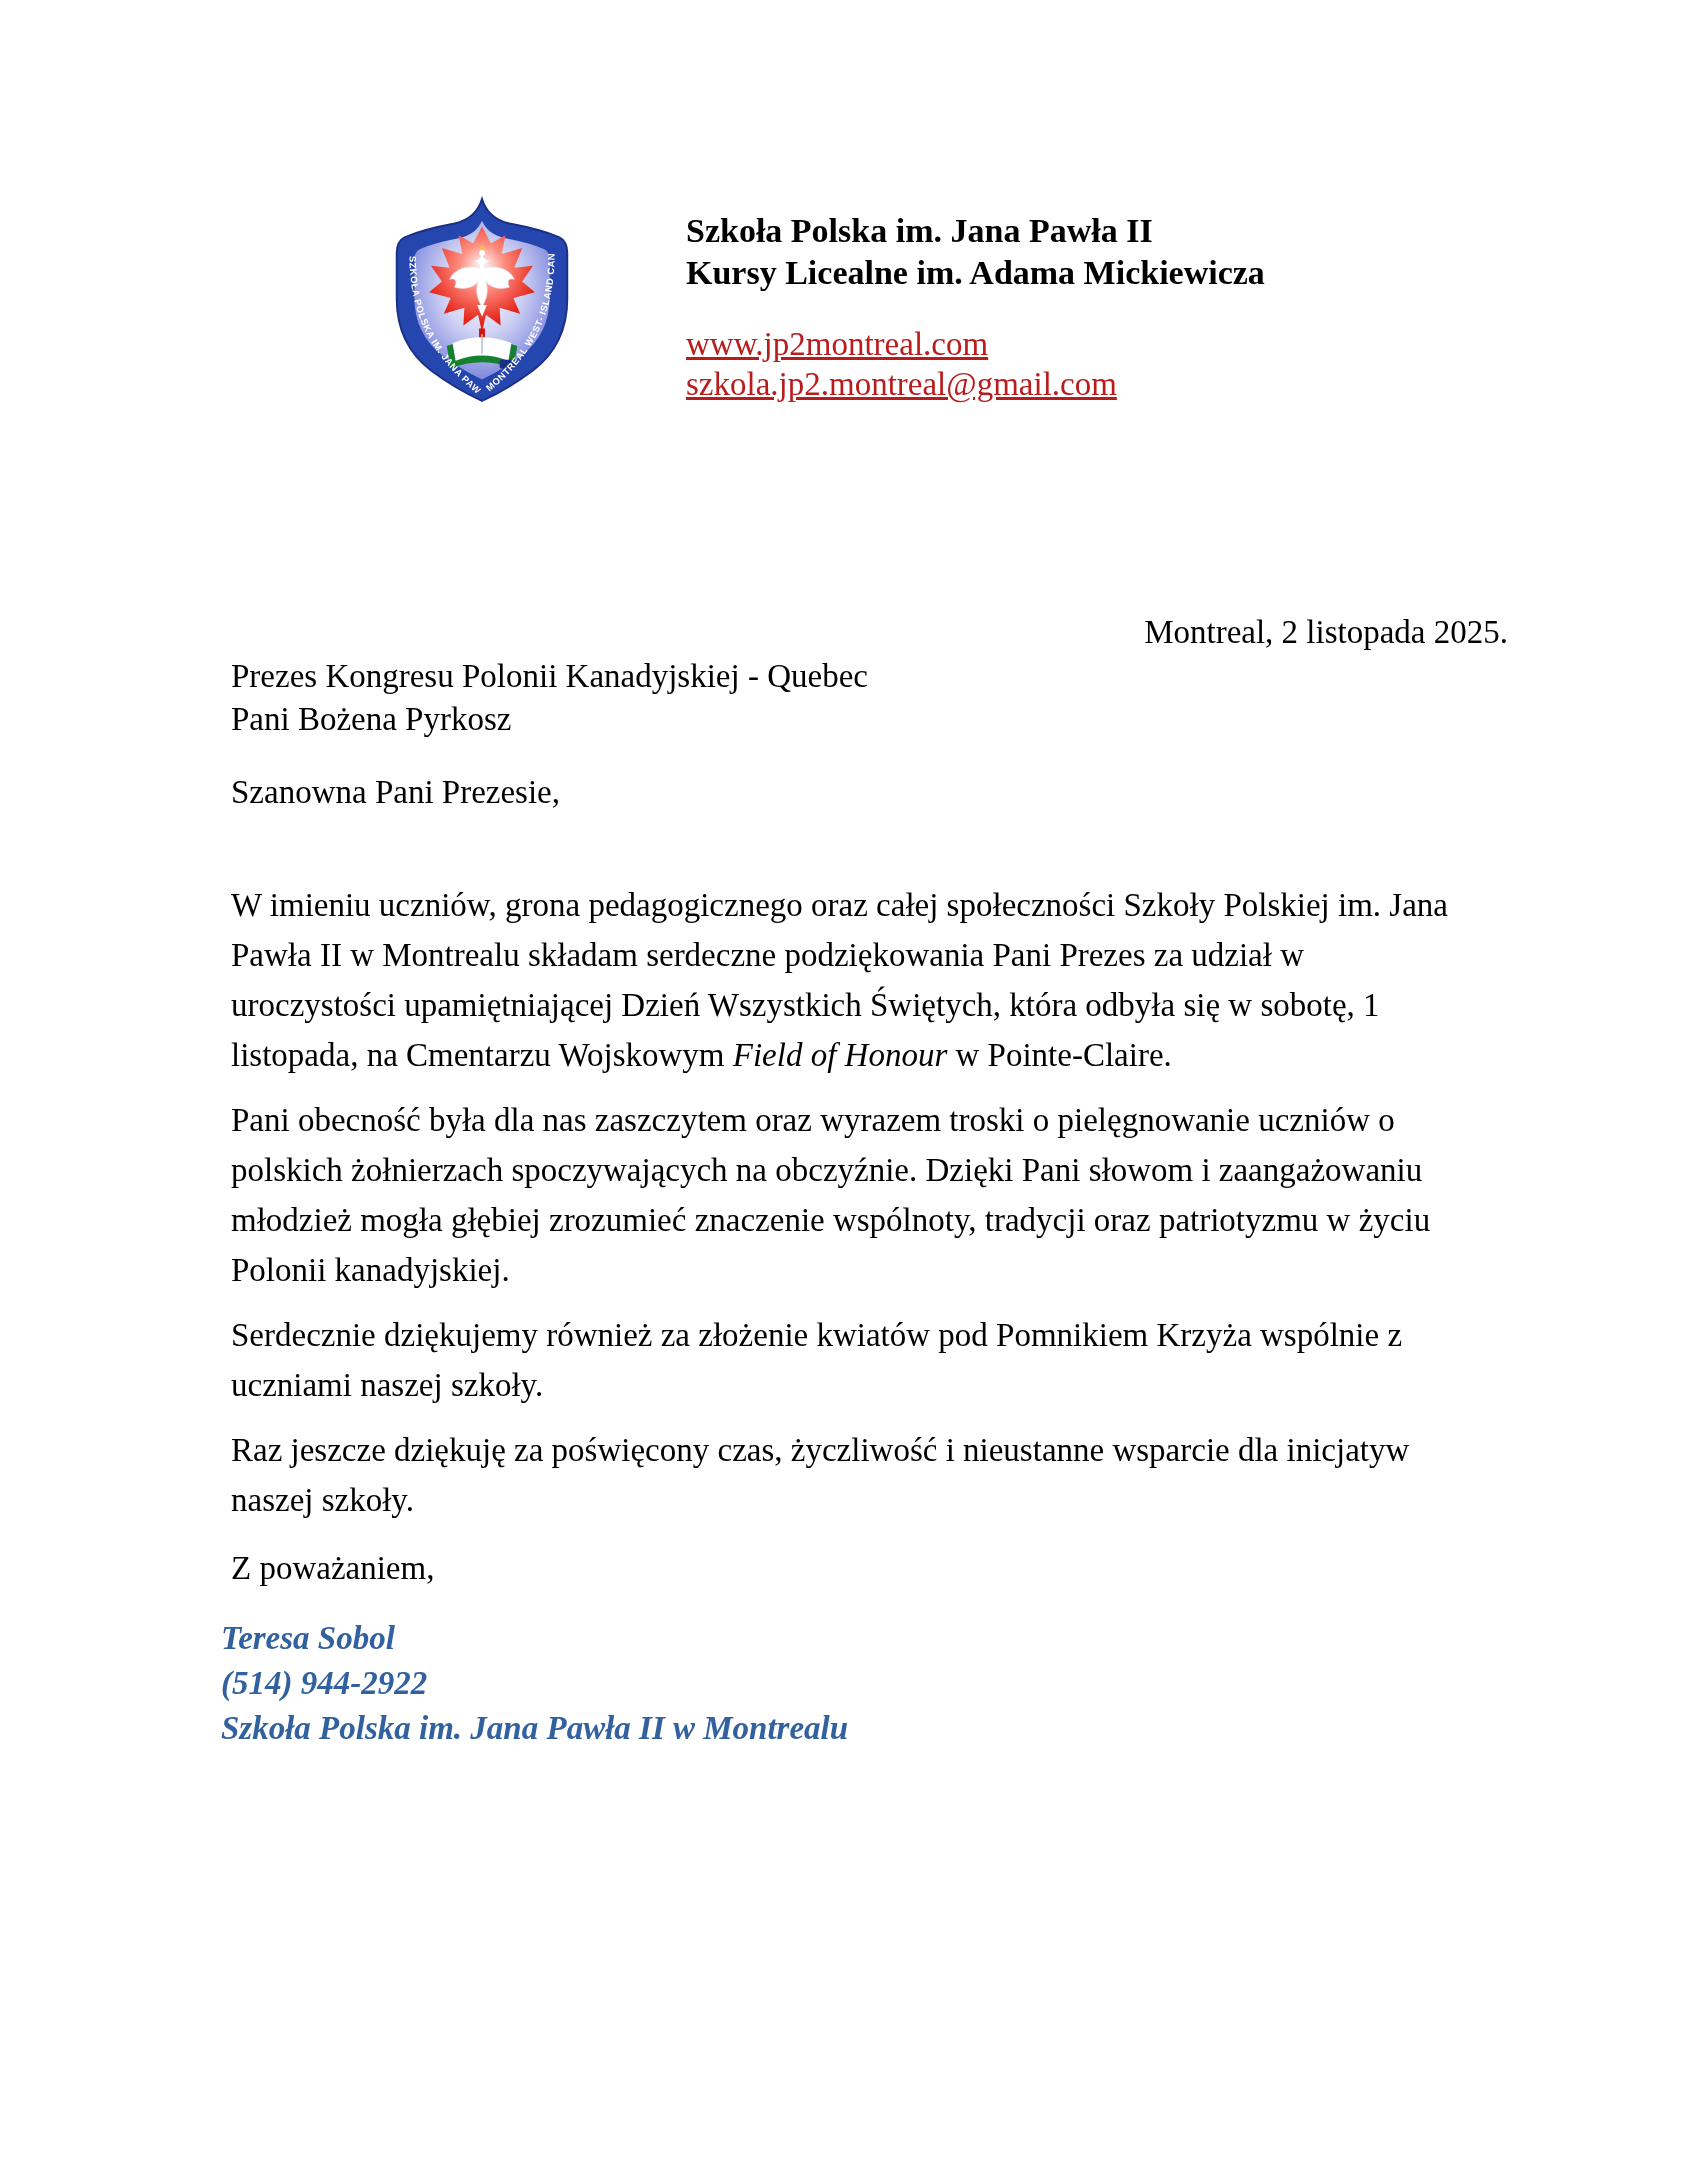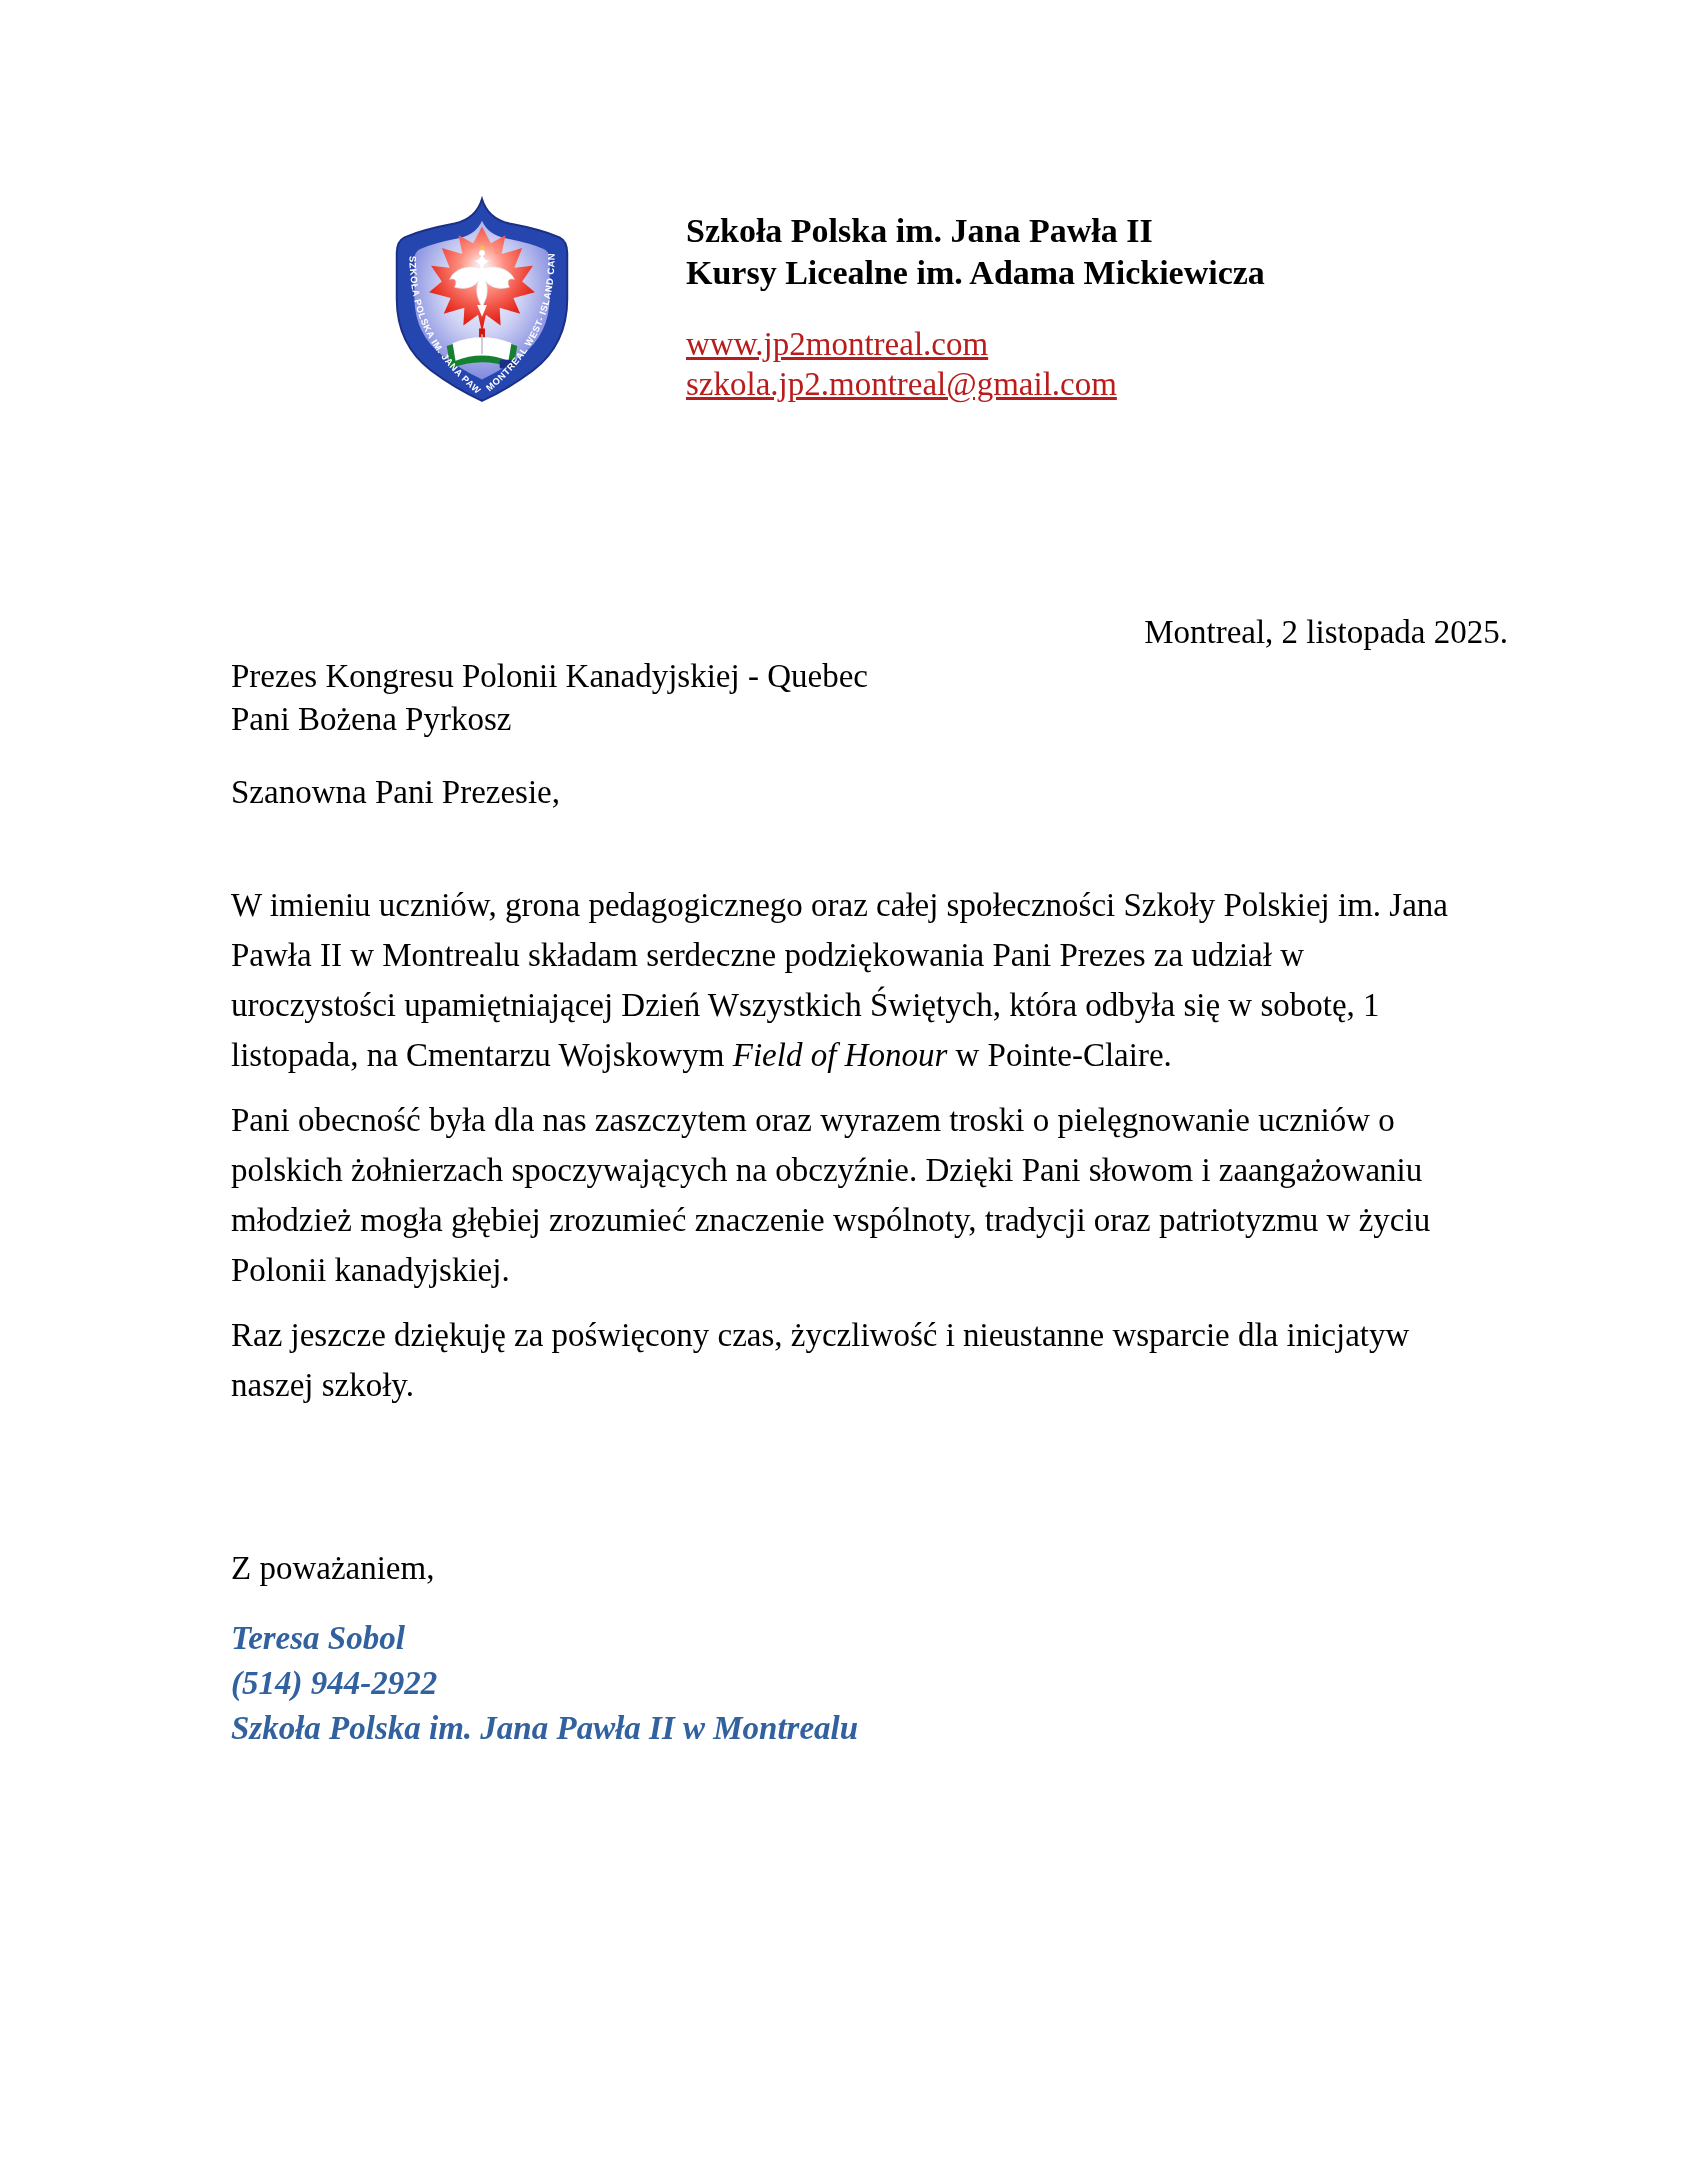--- a/index.html
+++ b/index.html
@@ -66,21 +66,21 @@
   }
   .body-text p{margin:7px 0 15px 0;}
   .italic{font-style:italic;}
   .closing{
     position:absolute;
     left:231px; top:1550px;
     font-size:33px;
   }
   .signature{
     position:absolute;
-    left:231px; top:1616px;
+    left:221px; top:1616px;
     font-size:33px;
     line-height:45px;
     font-weight:bold;
     font-style:italic;
     color:#31619E;
   }
   .crest-curve-text{
     font-family:"Liberation Sans", sans-serif;
     font-weight:bold;
     fill:#ffffff;
@@ -149,20 +149,21 @@
   <div class="recipient">
     <div>Prezes Kongresu Polonii Kanadyjskiej - Quebec</div>
     <div>Pani Bożena Pyrkosz</div>
   </div>
 
   <div class="salutation">Szanowna Pani Prezesie,</div>
 
   <div class="body-text">
     <p><span>W imieniu uczniów, grona pedagogicznego oraz całej społeczności Szkoły Polskiej im. Jana Pawła II w Montrealu składam serdeczne podziękowania Pani Prezes za udział w uroczystości upamiętniającej Dzień Wszystkich Świętych, która odbyła się w sobotę, 1 listopada, na Cmentarzu Wojskowym </span><span class="italic">Field of Honour</span><span> w Pointe-Claire.</span></p>
     <p>Pani obecność była dla nas zaszczytem oraz wyrazem troski o pielęgnowanie uczniów o polskich żołnierzach spoczywających na obczyźnie. Dzięki Pani słowom i zaangażowaniu młodzież mogła głębiej zrozumieć znaczenie wspólnoty, tradycji oraz patriotyzmu w życiu Polonii kanadyjskiej.</p>
+    <p>Serdecznie dziękujemy również za złożenie kwiatów pod Pomnikiem Krzyża wspólnie z uczniami naszej szkoły.</p>
     <p>Raz jeszcze dziękuję za poświęcony czas, życzliwość i nieustanne wsparcie dla inicjatyw naszej szkoły.</p>
   </div>
 
   <div class="closing">Z poważaniem,</div>
 
   <div class="signature">
     <div>Teresa Sobol</div>
     <div>(514) 944-2922</div>
     <div>Szkoła Polska im. Jana Pawła II w Montrealu</div>
   </div>

